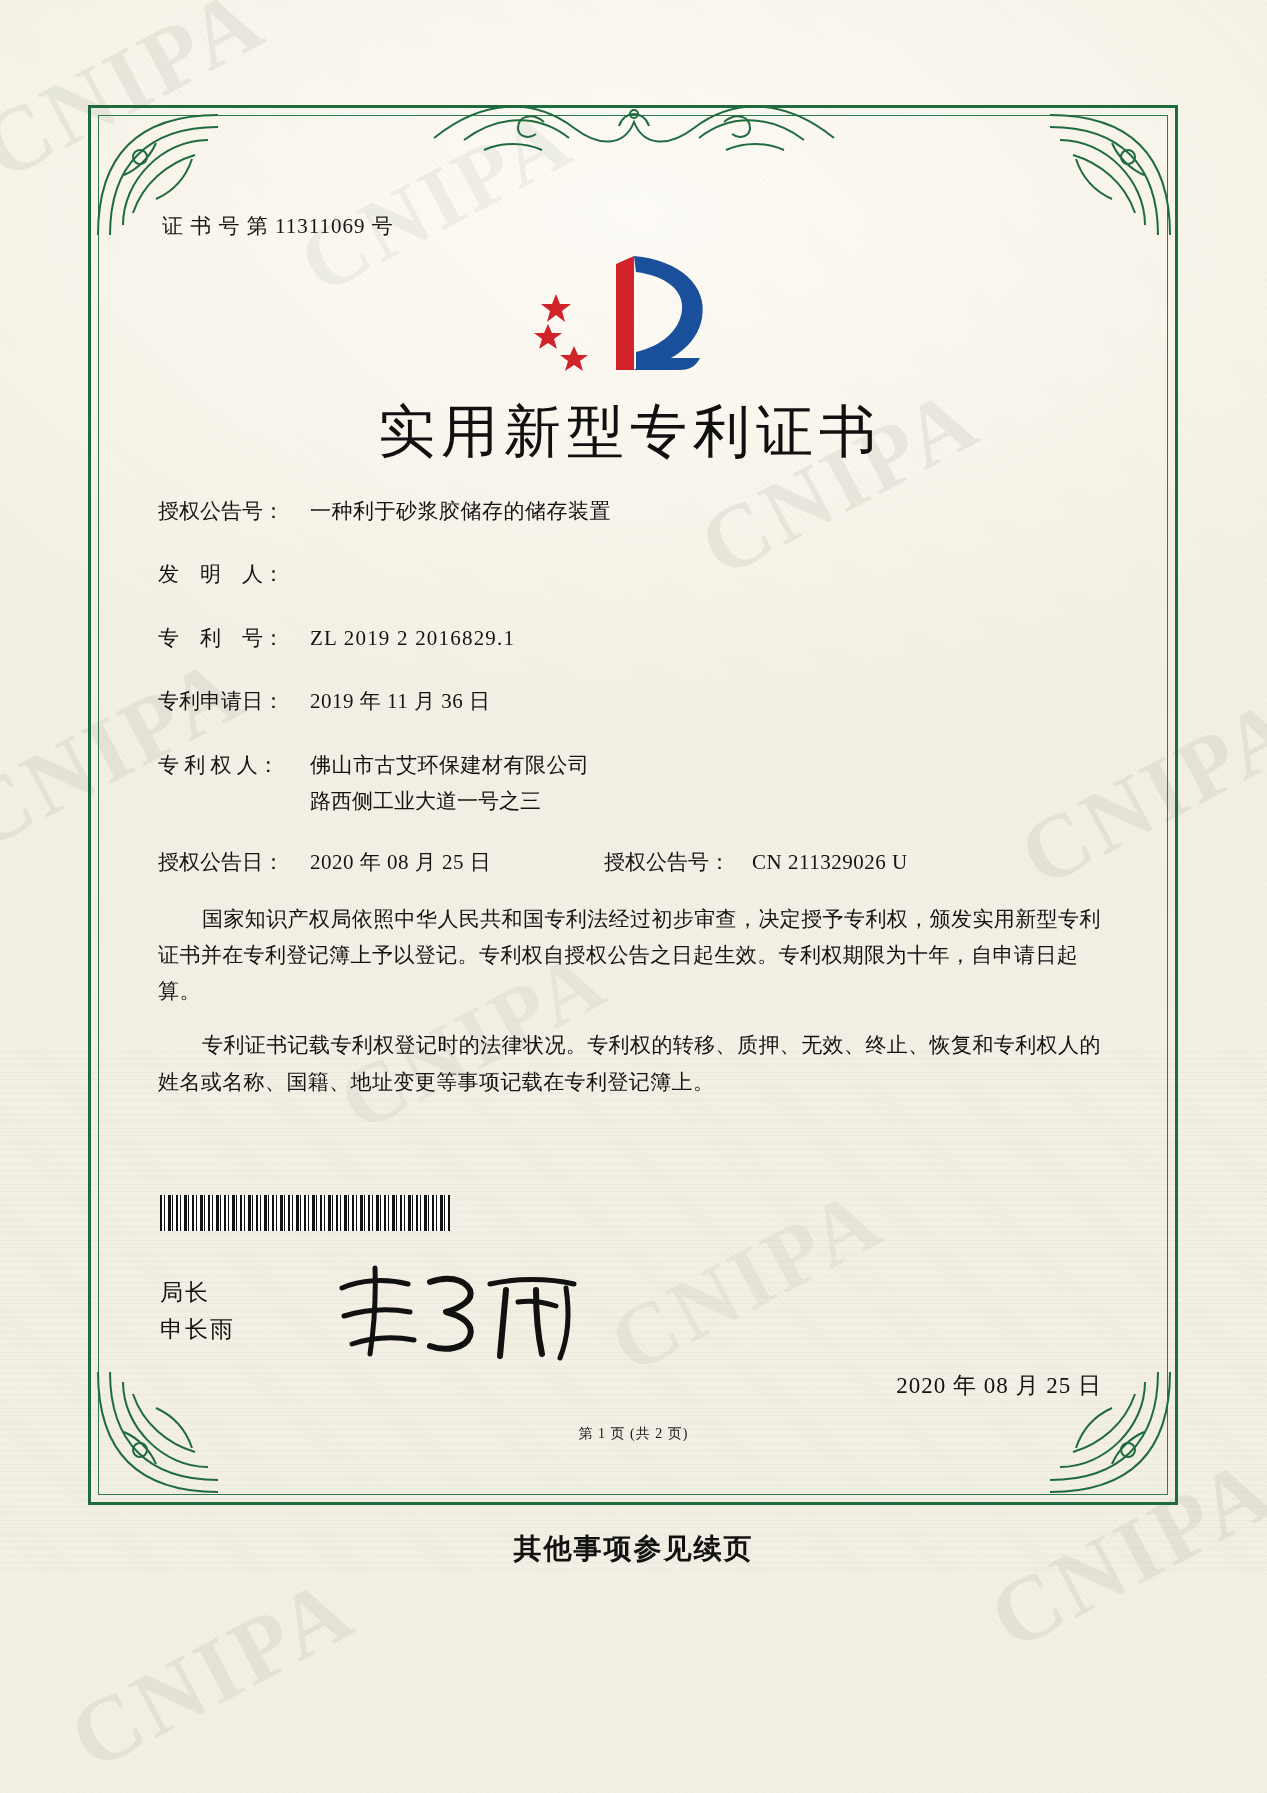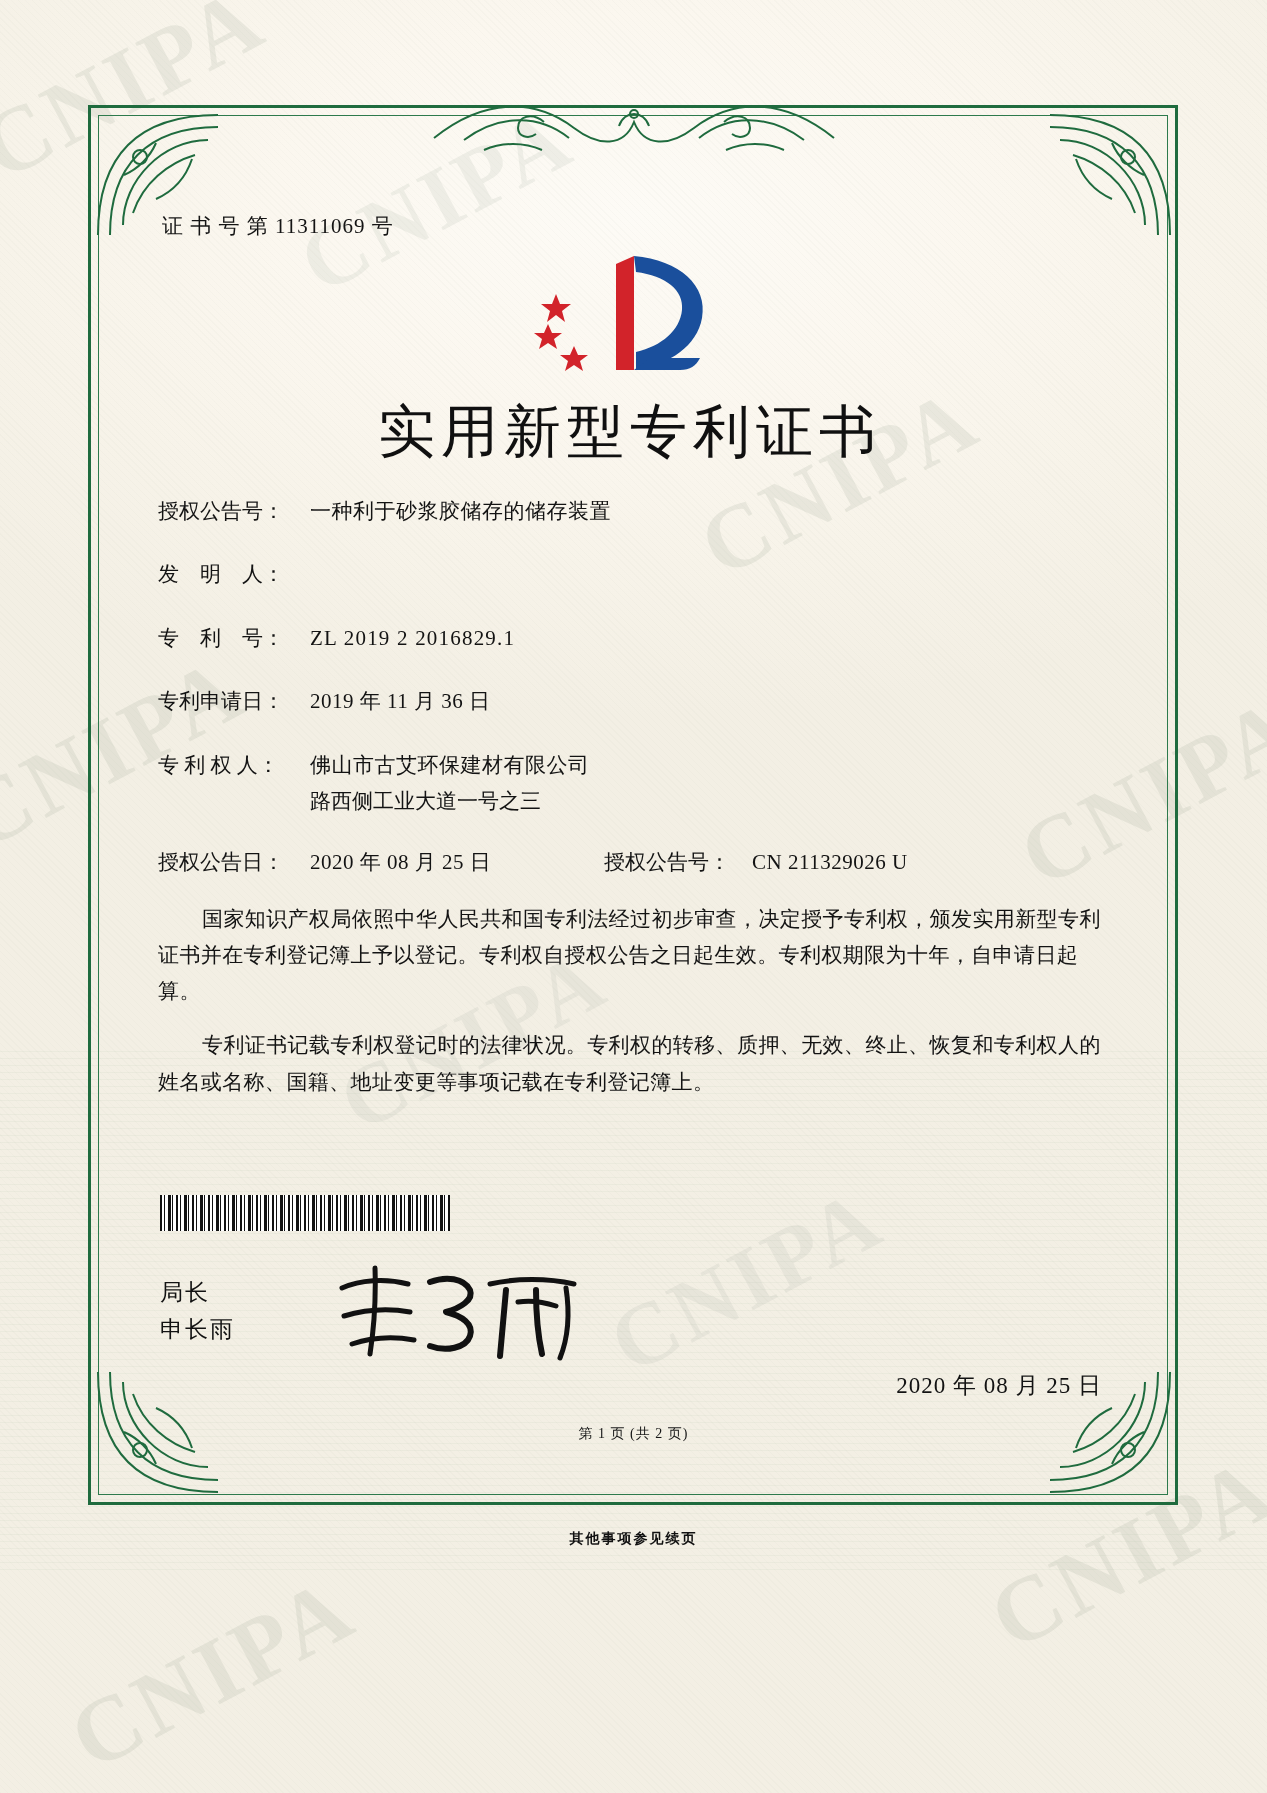--- a/index.html
+++ b/index.html
@@ -239,21 +239,21 @@
     text-align: center;
     font-size: 14px;
     color: #161616;
     letter-spacing: 1px;
   }
   .footer-note {
     position: absolute;
     left: 0; right: 0;
     top: 1530px;
     text-align: center;
-    font-size: 14px;
+    font-size: 28px;
     font-weight: bold;
     color: #111;
     letter-spacing: 2px;
   }
 </style>
 </head>
 <body>
 
 <div class="page">
   <div class="micro-texture"></div>

